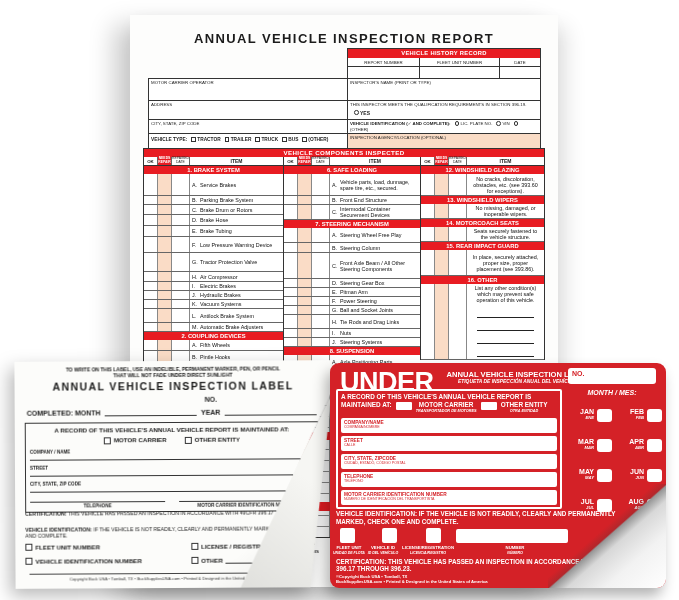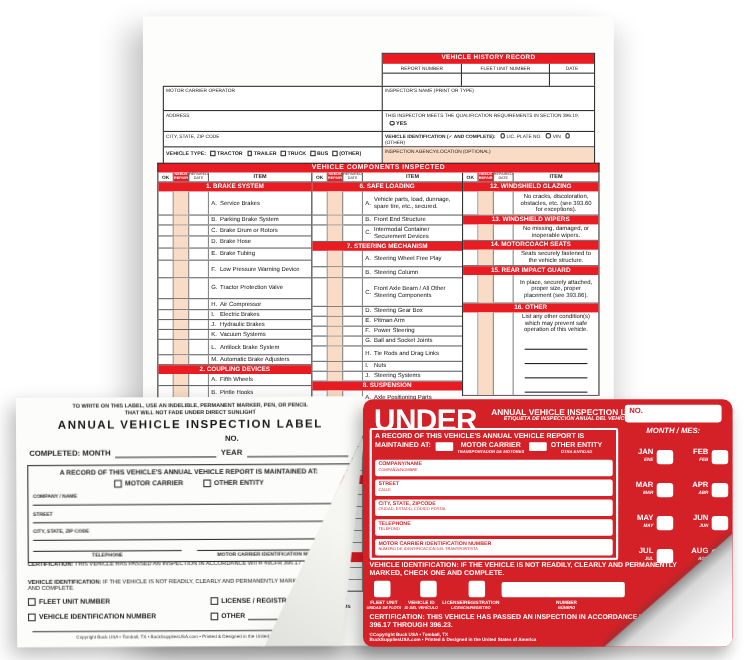--- a/index.html
+++ b/index.html
@@ -141,20 +141,21 @@
   .fl-copy{position:absolute;left:6px;top:211px;width:260px;font-size:4.2px;line-height:5px;font-weight:bold;}
   .fl-curl{position:absolute;right:0;bottom:0;width:118px;height:104px;
     background:linear-gradient(to top left,#ffffff 0%,#f2f2f2 26%,#d8d8d8 42%,#969696 49%,rgba(60,60,60,.22) 50%,rgba(0,0,0,0) 55%);}
 </style>
 </head>
 <body>
 
 <div class="canvas">
 
   <div class="sheet">
+    <div class="rtitle">ANNUAL VEHICLE INSPECTION REPORT</div>
 
     <div class="htable">
       <div class="hband">VEHICLE HISTORY RECORD</div>
       <div class="hgrid">
           <div class="hc">REPORT NUMBER</div>
           <div class="hc">FLEET UNIT NUMBER</div>
           <div class="hc">DATE</div>
         </div>
       <div class="hgrid">
           <div class="he"></div>

